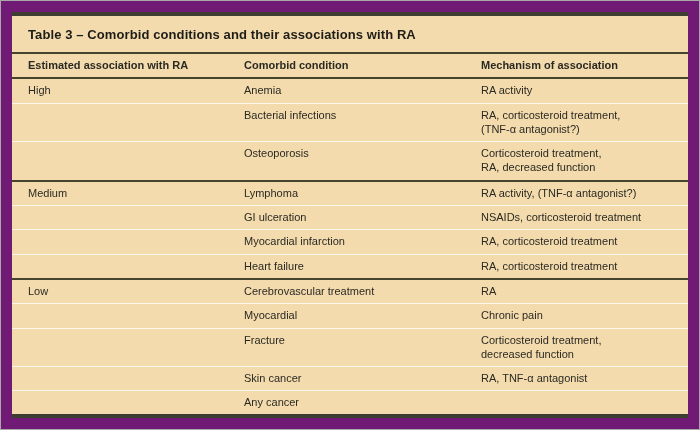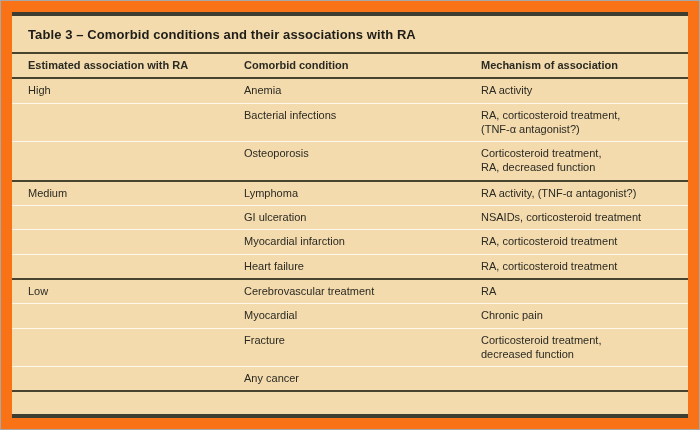--- a/index.html
+++ b/index.html
@@ -4,21 +4,21 @@
 <style>
   * { margin: 0; padding: 0; box-sizing: border-box; }
   html, body {
     width: 700px; height: 430px;
     background: #ffffff;
     font-family: "Liberation Sans", sans-serif;
   }
   .frame {
     width: 700px; height: 430px;
     border: 1px solid #a8a8a8;
-    background: #f97316;
+    background: #701a75;
     padding: 11px;
   }
   .table-card {
     position: relative;
     width: 100%; height: 406px;
     background: #f3dbae;
     border-top: 4px solid #3e3d31;
     border-bottom: 4px solid #3e3d31;
     color: #26251f;
     overflow: hidden;
@@ -134,20 +134,25 @@
           <td class="mech">Chronic pain</td>
         </tr>
         <tr>
           <td class="assoc"></td>
           <td class="cond">Fracture</td>
           <td class="mech">Corticosteroid treatment,
 decreased function</td>
         </tr>
         <tr>
           <td class="assoc"></td>
+          <td class="cond">Skin cancer</td>
+          <td class="mech">RA, TNF-α antagonist</td>
+        </tr>
+        <tr>
+          <td class="assoc"></td>
           <td class="cond">Any cancer</td>
           <td class="mech"></td>
         </tr>
       </tbody>
     </table>
 
     <div class="footnotes">
       
       
     </div>

